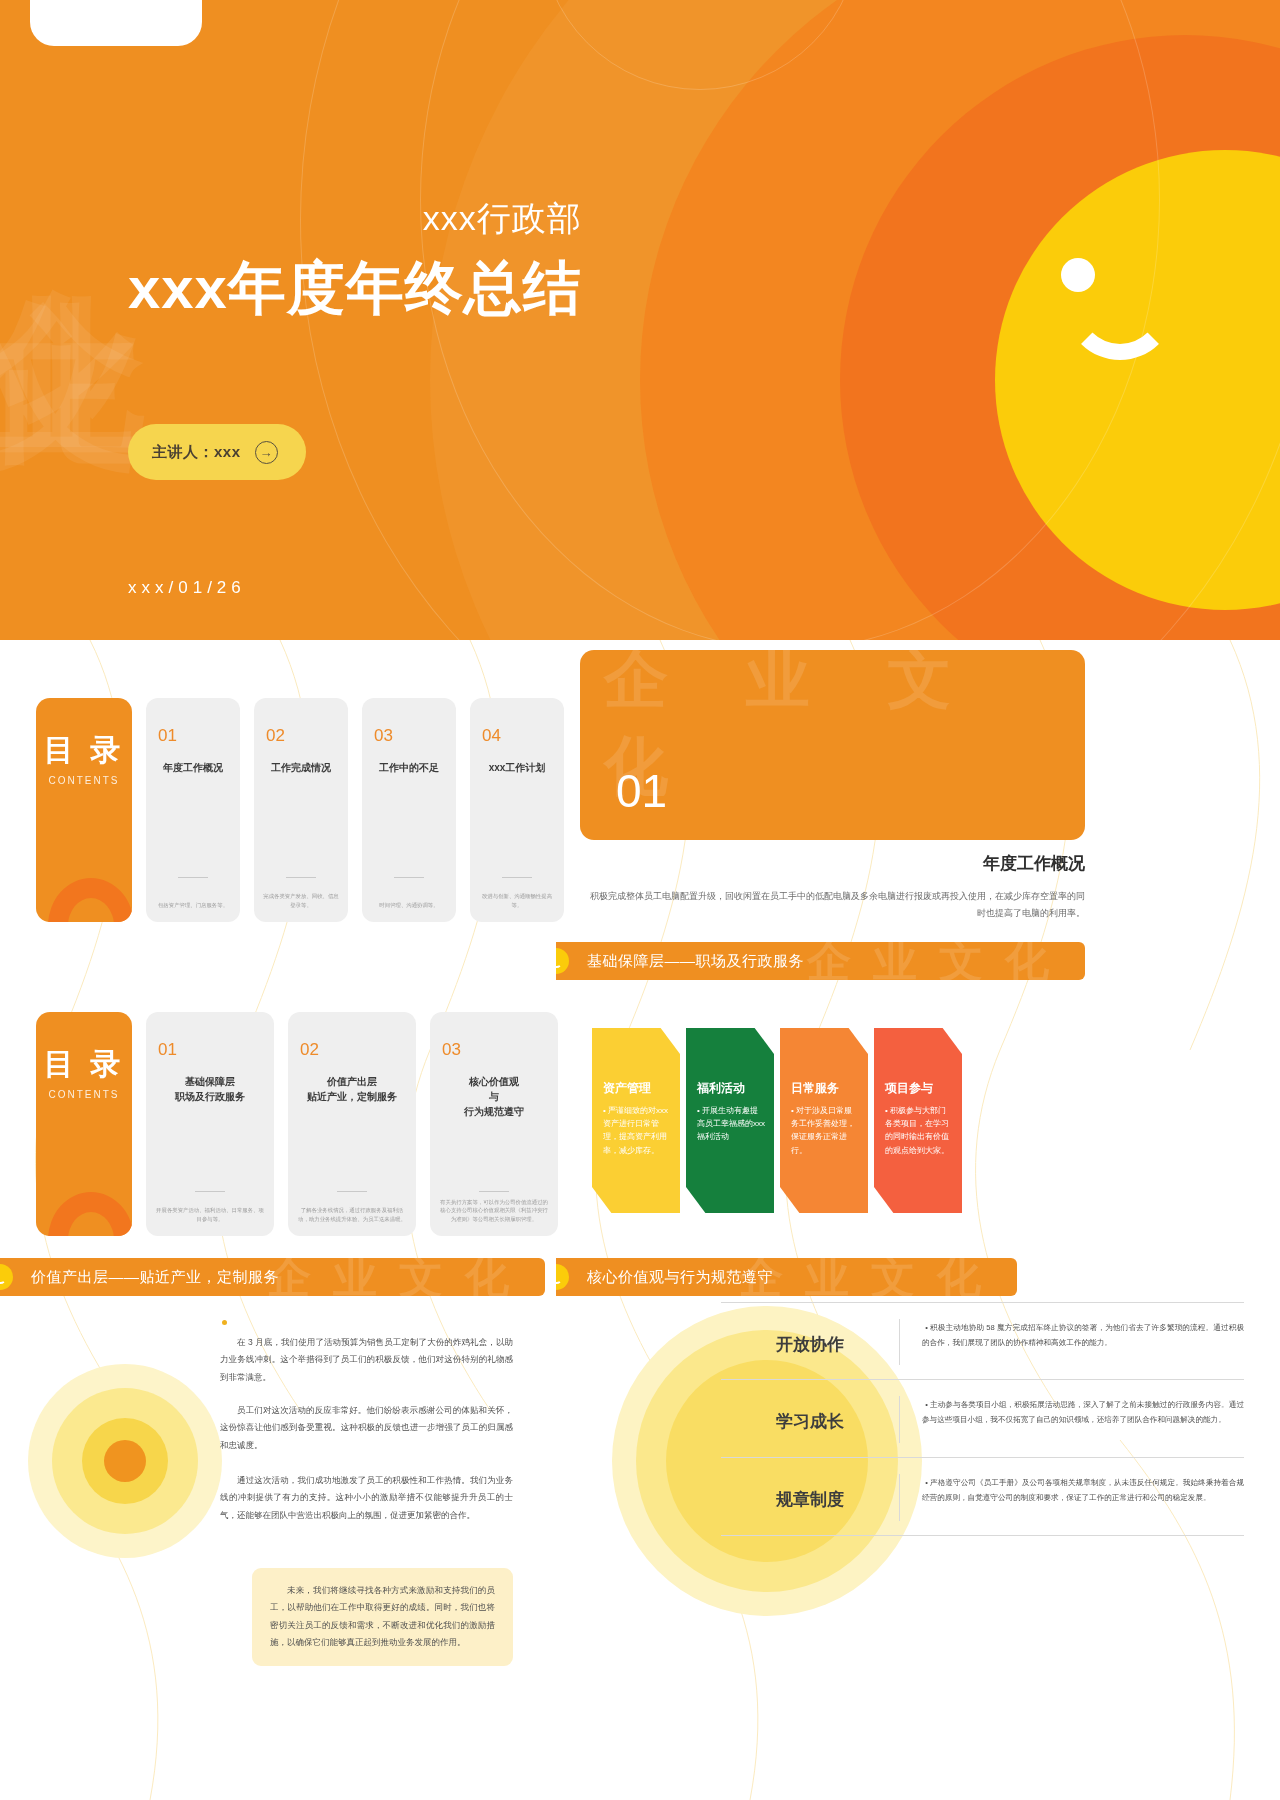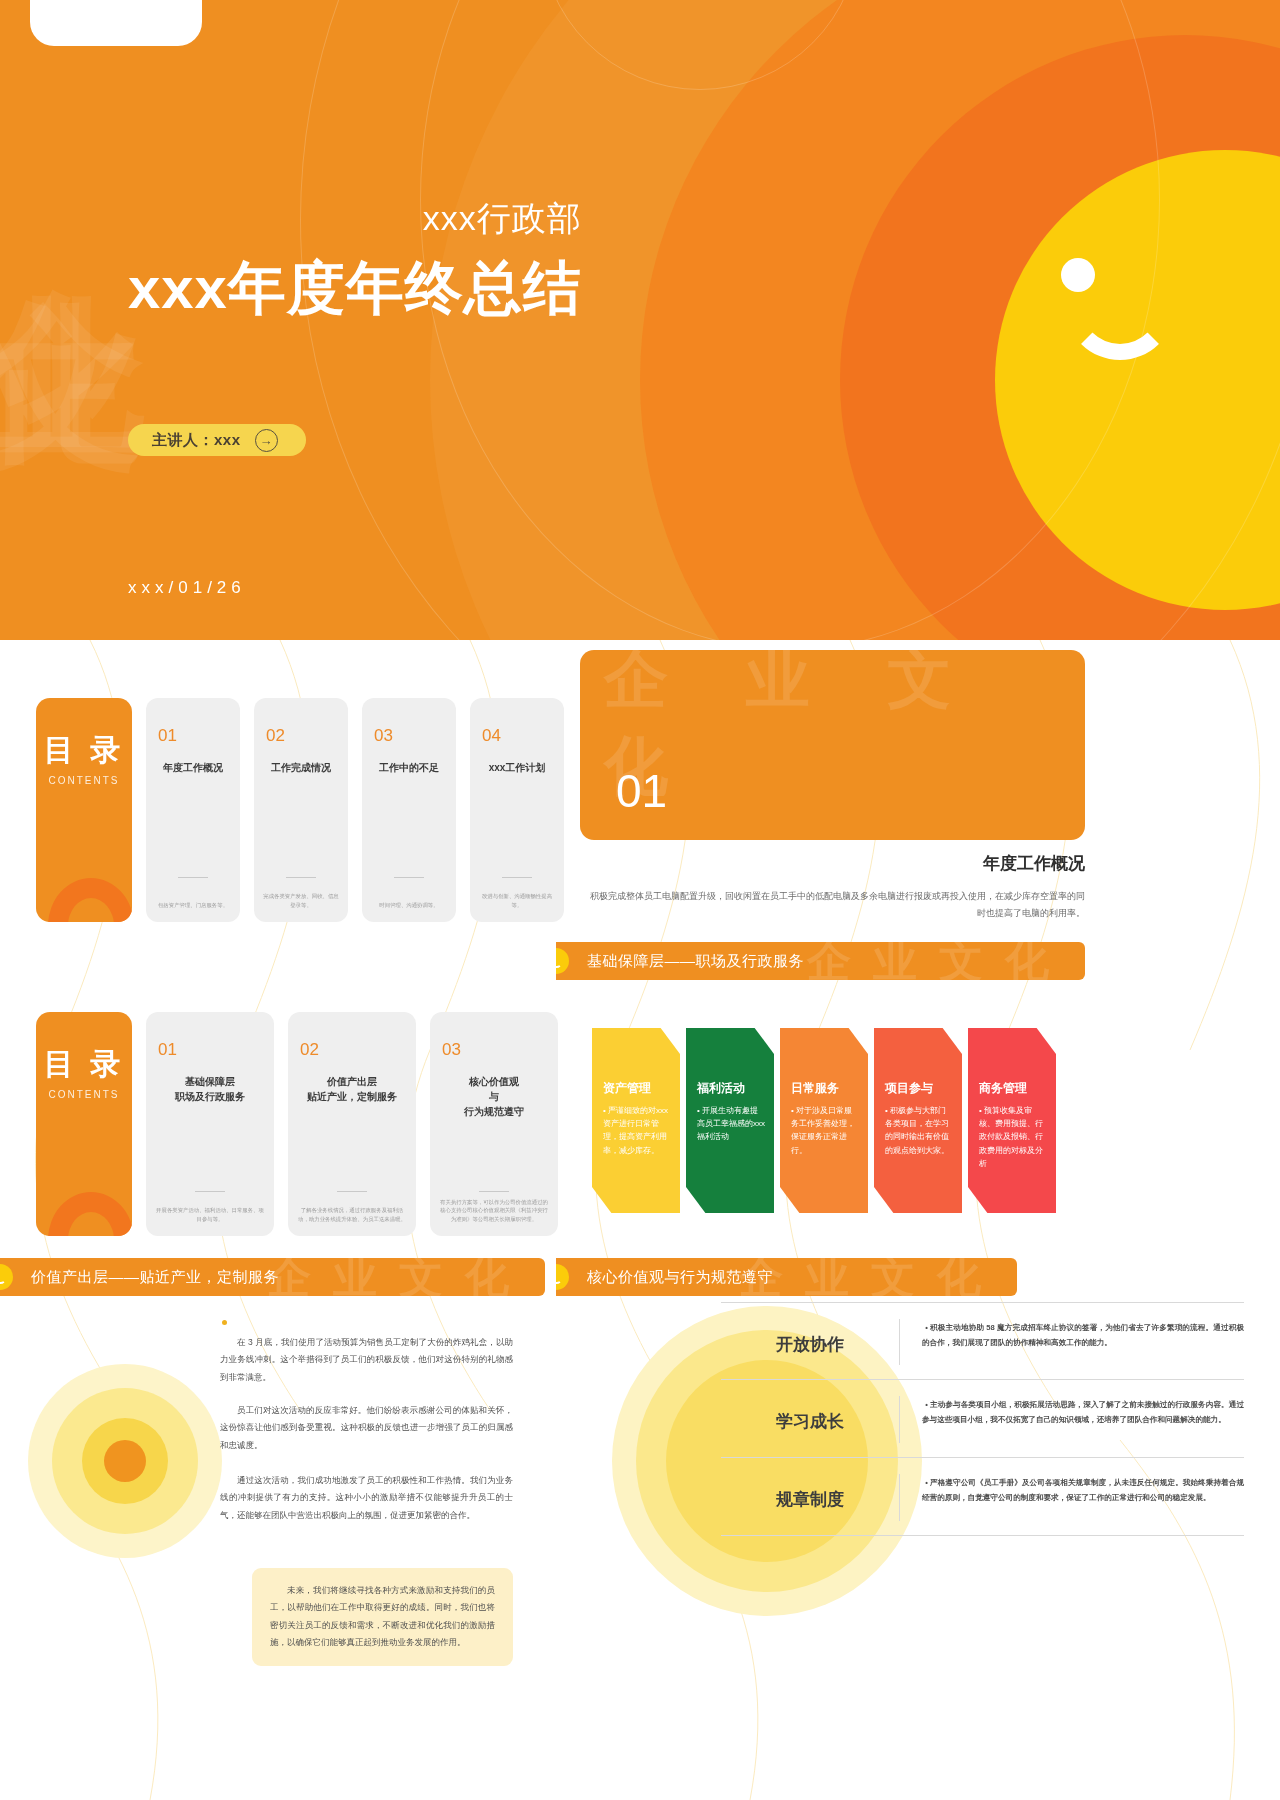--- a/index.html
+++ b/index.html
@@ -36,21 +36,21 @@
      writing-mode:vertical-rl; text-orientation:upright; user-select:none; }
 
   .notch { position:absolute; left:30px; top:-44px; width:172px; height:90px;
            background:#fff; border-radius:0 0 24px 24px; }
 
   .hero-content { position:absolute; left:128px; top:196px;text-align:right; }
   .hero-sub { font-size:34px; color:#fff; letter-spacing:1px; font-weight:400; }
   .hero-title { font-size:58px; color:#fff; font-weight:700; margin-top:8px;
                 letter-spacing:1px; }
   .speaker-pill { position:absolute; left:128px; top:424px;
-     background:#f6d54e; border-radius:40px; height:32px; min-width:178px;
+     background:#f6d54e; border-radius:40px; height:56px; min-width:178px;
      display:flex; align-items:center; gap:14px; padding:0 14px 0 24px; }
   .speaker-pill .txt { font-size:15px; color:#4a4032; font-weight:700; letter-spacing:.5px; }
   .arrow-circ { width:23px; height:23px; border:1.6px solid #59513f; border-radius:50%;
      display:flex; align-items:center; justify-content:center;
      font-size:13px; color:#59513f; line-height:1; }
   .hero-date { position:absolute; left:128px; top:578px; font-size:17px;
      color:#fff; letter-spacing:5px; }
 
   
   .sheet { position:absolute; left:0; top:640px; width:1280px; height:1160px;
@@ -142,21 +142,21 @@
   .br .a2 { left:80px; top:34px; width:262px; height:262px; background:#fbe88c; }
   .br .a3 { left:110px; top:64px; width:202px; height:202px; background:#f9dd63; }
   .br-table { position:absolute; left:165px; top:6px; right:36px; }
   .br-row { display:flex; align-items:flex-start; border-bottom:1px solid #d9d9d9;
      padding:16px 0 14px; min-height:78px; }
   .br-row:first-child { border-top:1px solid #d9d9d9; }
   .br-key { width:178px; flex:none; font-size:17px; color:#3d3d3d; font-weight:700;
      text-align:center; padding-top:14px; }
   .br-vline { width:1px; align-self:stretch; background:#d9d9d9; flex:none; }
   .br-val { flex:1; font-size:7.6px; color:#4f4f4f; line-height:1.95;
-     padding:2px 0 0 22px; text-indent:2em; text-align:justify;font-weight:bold; }
+     padding:2px 0 0 22px; text-indent:2em; text-align:justify; }
   .br-val::before { content:"• "; text-indent:0; margin-left:-12px; }
 </style>
 </head>
 <body>
 
 <section class="hero">
   <div class="hero-rings"></div>
   <div class="ring r1"></div>
   <div class="ring r2"></div>
   <div class="ring r3"></div>
@@ -288,24 +288,20 @@
       <div class="cb">开展生动有趣提高员工幸福感的xxx福利活动</div>
     </div>
     <div class="chev" style="background:#f58634">
       <div class="ct">日常服务</div>
       <div class="cb">对于涉及日常服务工作妥善处理，保证服务正常进行。</div>
     </div>
     <div class="chev" style="background:#f4603f">
       <div class="ct">项目参与</div>
       <div class="cb">积极参与大部门各类项目，在学习的同时输出有价值的观点给到大家。</div>
     </div>
-    <div class="chev" style="background:#f4484b">
-      <div class="ct">商务管理</div>
-      <div class="cb">预算收集及审核、费用预提、行政付款及报销、行政费用的对标及分析</div>
-    </div>
   </div>
 
   <div class="bar bar-b">
     <div class="face">
         <u></u>
       </div>
     <div class="label">价值产出层——贴近产业，定制服务</div>
     <div class="wm">企业文化</div>
   </div>
 

